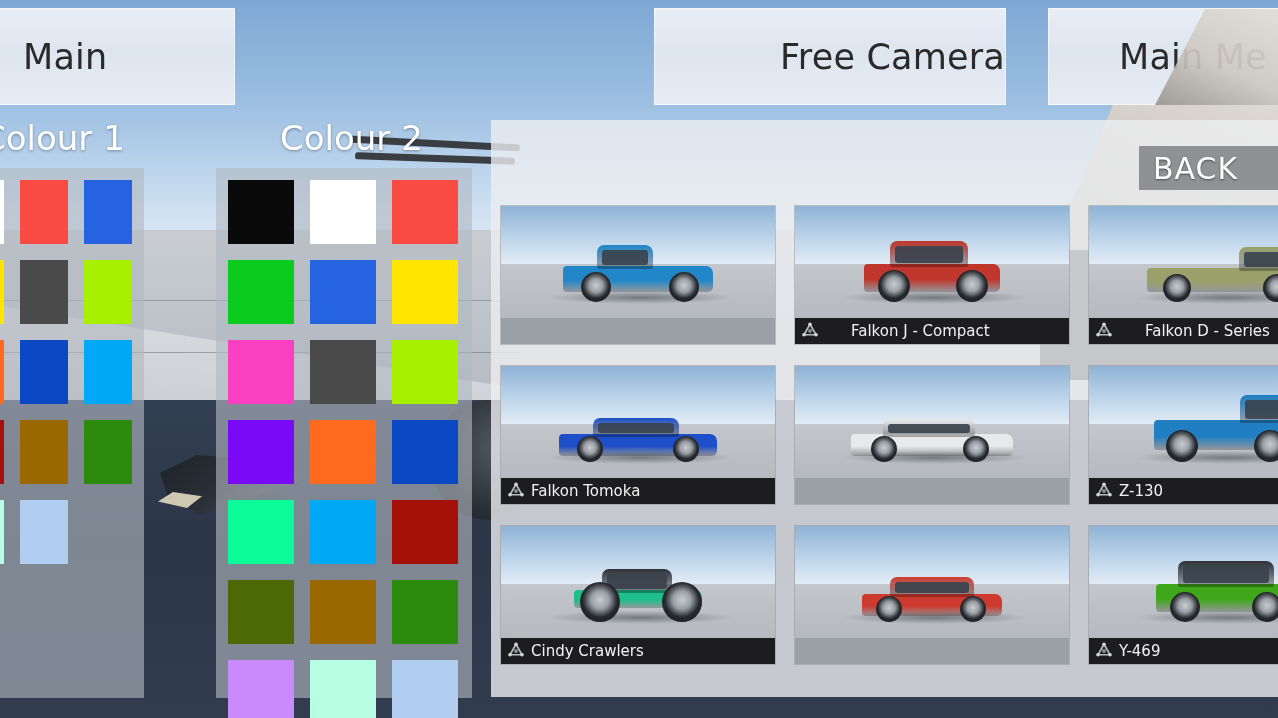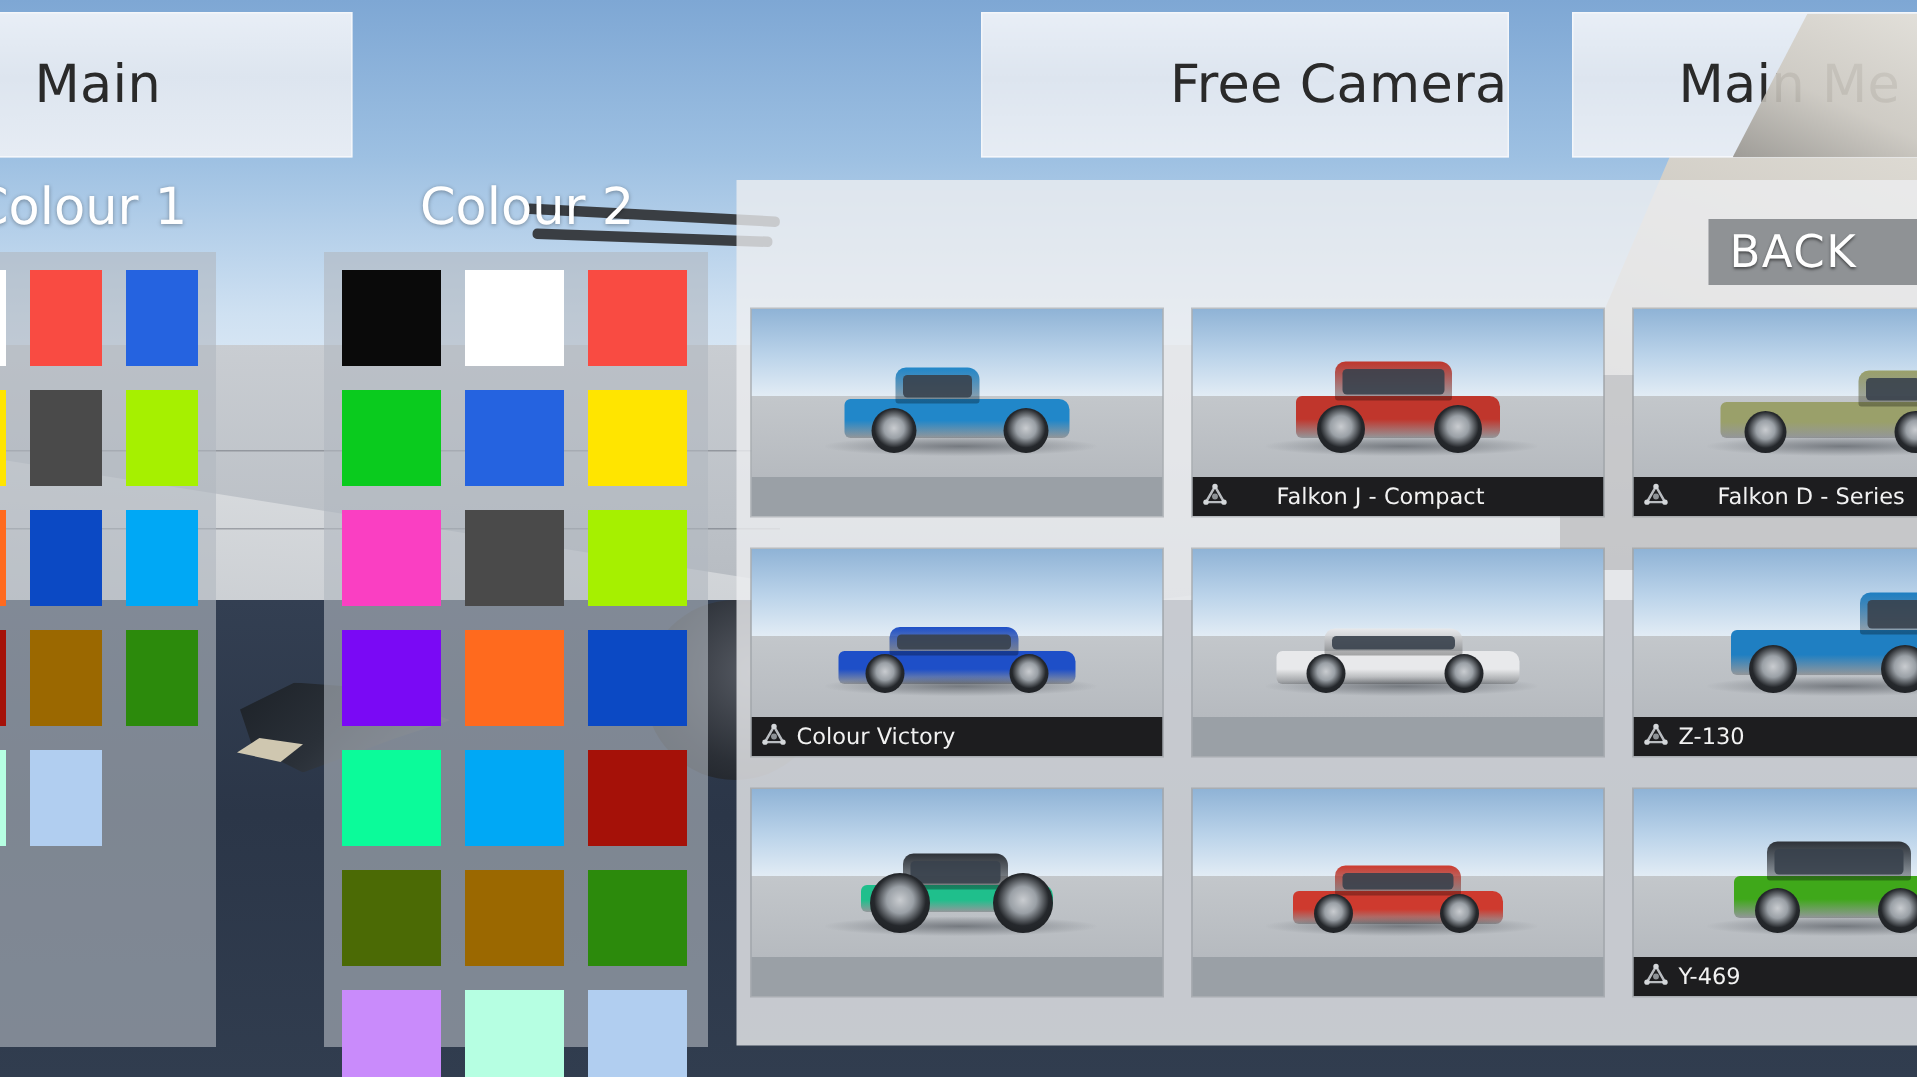--- a/index.html
+++ b/index.html
@@ -269,21 +269,21 @@
       <div class="carlabel">
         <div class="gear">
           <svg width="18" height="18" viewBox="0 0 24 24">
             <path d="M12 3 L20 17 L4 17 Z" fill="none" stroke="#b9bcc0" stroke-width="2.2"></path>
             <circle cx="12" cy="3" r="2.4" fill="#d4d7da"></circle>
             <circle cx="20" cy="17" r="2.4" fill="#d4d7da"></circle>
             <circle cx="4" cy="17" r="2.4" fill="#d4d7da"></circle>
             <circle cx="12" cy="12" r="2.6" fill="#8d9195"></circle>
           </svg>
         </div>
-        <span class="nm">Colour  Victory</span>
+        <span class="nm">Falkon  Tomoka</span>
       </div>
     </div>
     <div class="carcard">
       <div class="thumb">
         <div class="t-sky"></div>
         <div class="t-gnd"></div>
         <div class="car-shadow"></div>
         <div class="vehicle" style="width: 162px; height: 46px;">
           <div class="v-body" style="left: 0px; bottom: 6px; width: 162px; height: 22px; background: linear-gradient(rgb(232, 233, 235) 0%, rgb(232, 233, 235) 55%, rgba(0, 0, 0, 0.22) 100%);"></div>
           <div class="v-cab" style="left: 32px; bottom: 25px; width: 92px; height: 18px; background: linear-gradient(rgb(232, 233, 235) 0%, rgba(0, 0, 0, 0.3) 100%);"></div>
@@ -325,20 +325,32 @@
         <div class="t-gnd"></div>
         <div class="car-shadow"></div>
         <div class="vehicle" style="width: 128px; height: 56px;">
           <div class="v-body" style="left: 0px; bottom: 14px; width: 128px; height: 18px; background: linear-gradient(rgb(31, 191, 140) 0%, rgb(31, 191, 140) 55%, rgba(0, 0, 0, 0.22) 100%);"></div>
           <div class="v-cab" style="left: 28px; bottom: 29px; width: 70px; height: 24px; background: linear-gradient(rgb(46, 50, 56) 0%, rgba(0, 0, 0, 0.3) 100%);"></div>
           <div class="v-win" style="left: 33px; bottom: 33px; width: 60px; height: 15px;"></div>
           <div class="wheel" style="left: 6px; width: 40px; height: 40px;"></div>
           <div class="wheel" style="left: 88px; width: 40px; height: 40px;"></div>
         </div>
       </div>
+      <div class="carlabel">
+        <div class="gear">
+          <svg width="18" height="18" viewBox="0 0 24 24">
+            <path d="M12 3 L20 17 L4 17 Z" fill="none" stroke="#b9bcc0" stroke-width="2.2"></path>
+            <circle cx="12" cy="3" r="2.4" fill="#d4d7da"></circle>
+            <circle cx="20" cy="17" r="2.4" fill="#d4d7da"></circle>
+            <circle cx="4" cy="17" r="2.4" fill="#d4d7da"></circle>
+            <circle cx="12" cy="12" r="2.6" fill="#8d9195"></circle>
+          </svg>
+        </div>
+        <span class="nm">Cindy Crawlers</span>
+      </div>
     </div>
     <div class="carcard">
       <div class="thumb">
         <div class="t-sky"></div>
         <div class="t-gnd"></div>
         <div class="car-shadow"></div>
         <div class="vehicle" style="width: 140px; height: 48px;">
           <div class="v-body" style="left: 0px; bottom: 6px; width: 140px; height: 22px; background: linear-gradient(rgb(206, 58, 46) 0%, rgb(206, 58, 46) 55%, rgba(0, 0, 0, 0.22) 100%);"></div>
           <div class="v-cab" style="left: 28px; bottom: 25px; width: 84px; height: 20px; background: linear-gradient(rgb(206, 58, 46) 0%, rgba(0, 0, 0, 0.3) 100%);"></div>
           <div class="v-win" style="left: 33px; bottom: 29px; width: 74px; height: 11px;"></div>

